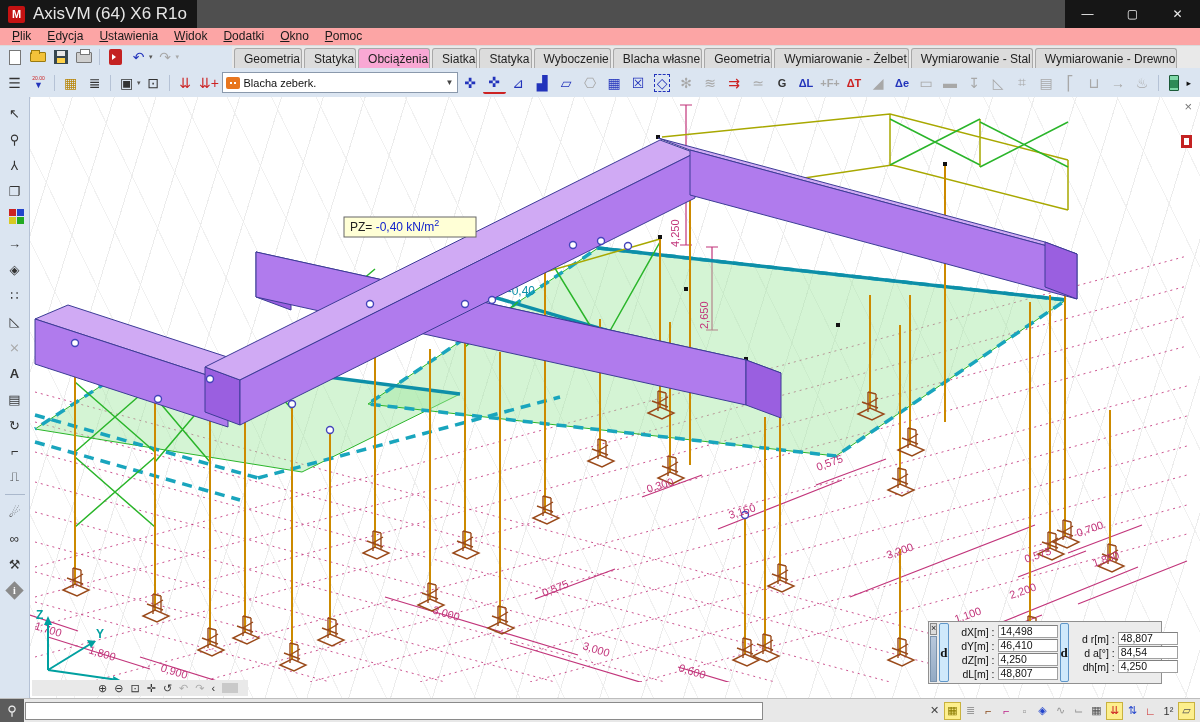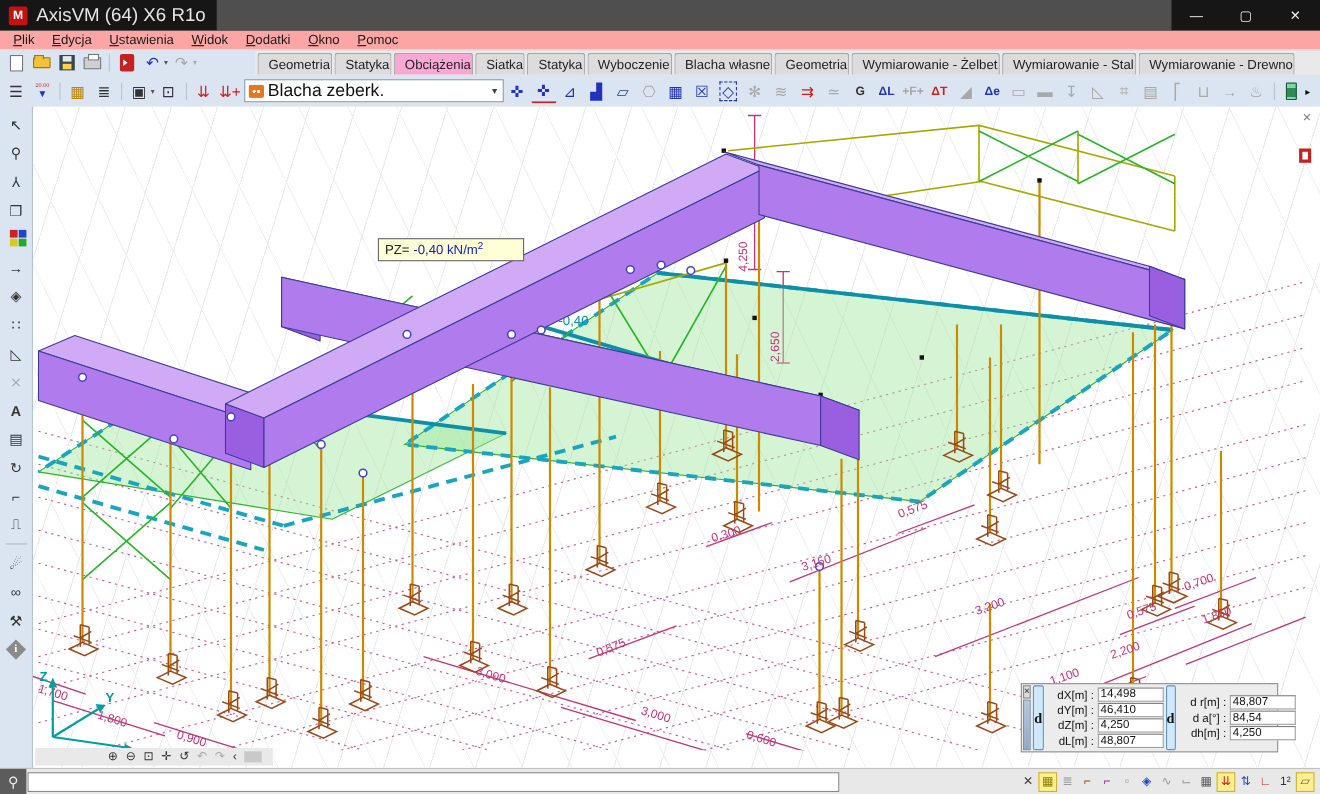--- a/index.html
+++ b/index.html
@@ -47,21 +47,21 @@
   
   .rowC { height:29px; background:#dbe5f1; display:flex; align-items:center; padding:0 3px; flex:none; gap:1px; }
   .ti { width:23px; height:23px; display:flex; align-items:center; justify-content:center; font-size:14px; color:#333; flex:none; border-radius:2px; }
   .ti.sm { font-size:11px; font-weight:bold; } .r { color:#cc2222; } .b { color:#2233bb; } .g { color:#a8a8a8; } .d { color:#333; }
   .dimico { display:flex; flex-direction:column; align-items:center; justify-content:center; }
   .dimico i { font-style:normal; font-size:5px; color:#cc2222; line-height:5px; }
   .dimico b { font-size:9px; color:#2233bb; line-height:9px; }
   .combo { width:236px; height:21px; background:#fff; border:1px solid #8a99ac; display:flex; align-items:center; padding:0 3px; gap:4px; flex:none; }
   .cicon { width:14px; height:12px; background:#e8761e; border-radius:2px; flex:none;
            background-image:radial-gradient(circle 1.5px at 5px 6px,#fff 95%,transparent), radial-gradient(circle 1.5px at 9px 6px,#fff 95%,transparent); }
-  .combo .val { font-size:16px; color:#111; flex:1; white-space:nowrap; overflow:hidden; }
+  .combo .val { font-size:11px; color:#111; flex:1; white-space:nowrap; overflow:hidden; }
   .combo .arr { font-size:8px; color:#444; }
   .greenpanel { width:10px; height:16px; background:#2e8b57; border:1px solid #1a5a38; border-radius:1px;
                 background-image:linear-gradient(#7fd8a8 0 4px, transparent 4px 12px, #7fd8a8 12px); }
   .more-arrow { font-size:9px; color:#111; }
 
   
   .main { height:601px; display:flex; flex:none; }
   .sidebar { width:30px; flex:none; background:#dbe5f1; border-right:1px solid #b5c2d6; display:flex; flex-direction:column;
              align-items:center; padding-top:5px; gap:4px; }
   .si { width:24px; height:22px; display:flex; align-items:center; justify-content:center; font-size:13px; color:#333; flex:none; }

